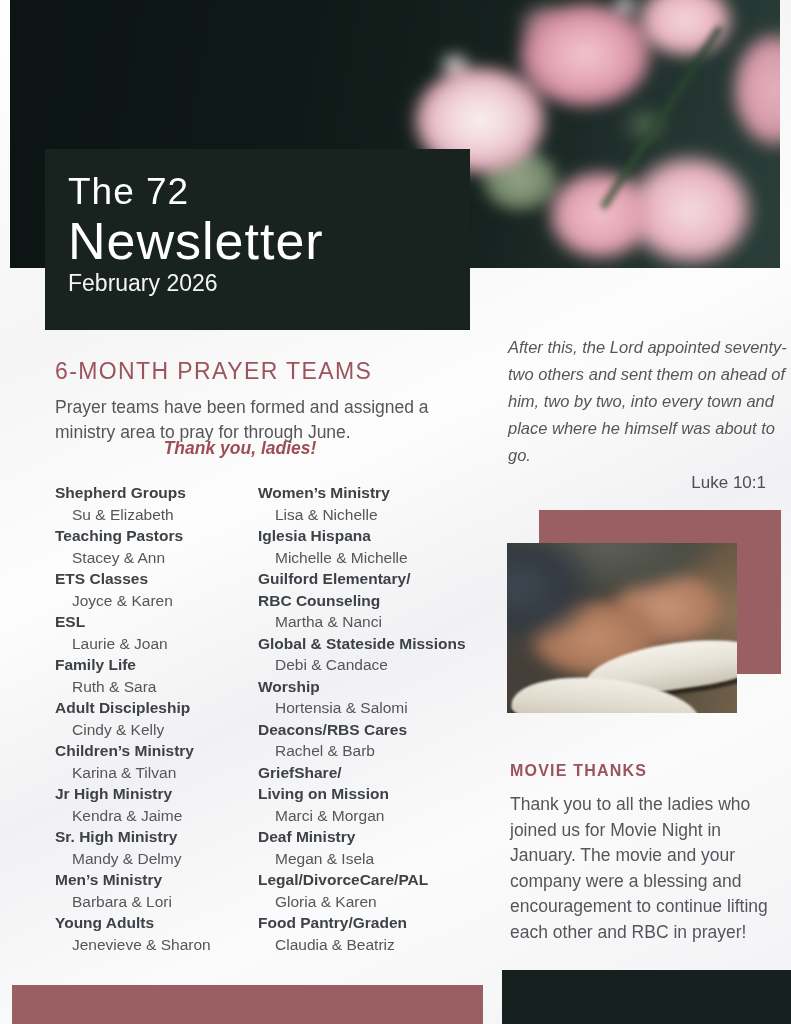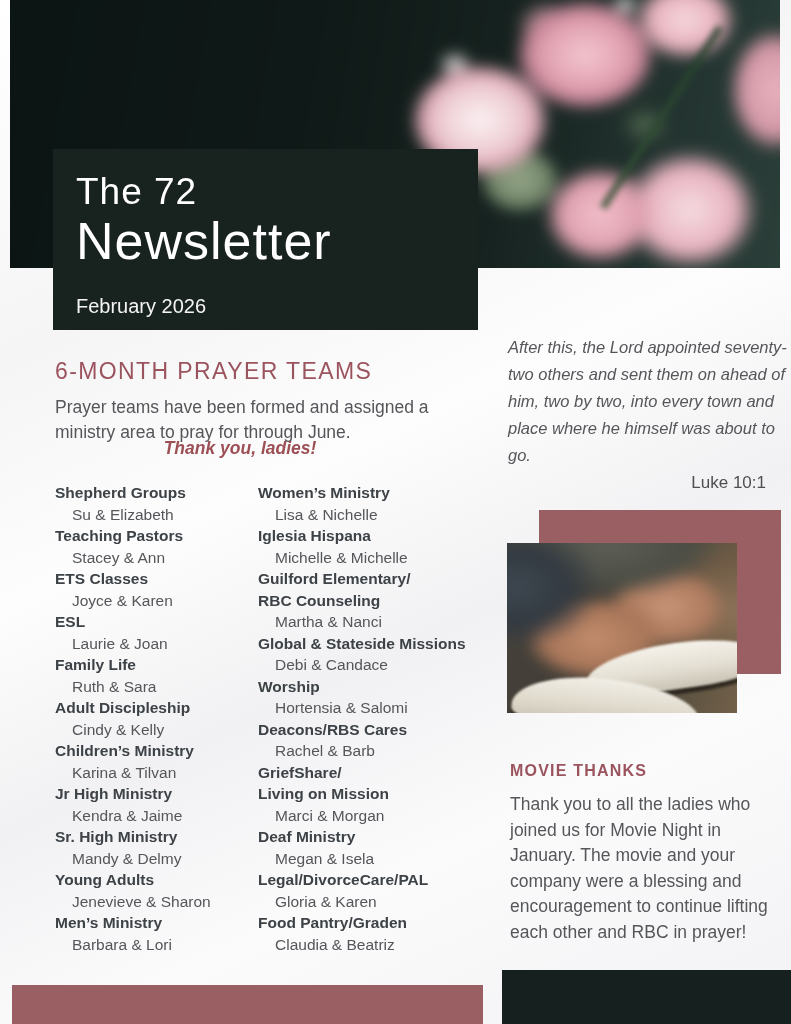--- a/index.html
+++ b/index.html
@@ -25,25 +25,25 @@
       radial-gradient(36px 30px at 660px 150px, #51684f 0%, transparent 72%),
       radial-gradient(26px 22px at 470px 90px,  #fbf6f6 0%, transparent 70%),
       radial-gradient(20px 18px at 640px 30px,  #fdfafa 0%, transparent 70%),
       radial-gradient(22px 18px at 690px 260px, #fdf6f7 0%, transparent 70%),
       linear-gradient(100deg, #0b1412 0%, #0f1917 38%, #16221f 62%, #233430 82%, #2c403a 100%);
   }
   .hero-stem { position:absolute; left:648px; top:10px; width:7px; height:215px;
     background:linear-gradient(#24402c, #355237); transform:rotate(33deg); filter:blur(3px); opacity:.85; }
 
   
-  .masthead { position:absolute; left:53px; top:149px; width:425px; height:181px;
+  .masthead { position:absolute; left:45px; top:149px; width:425px; height:181px;
     background:#18221f; color:#ffffff; box-sizing:border-box; padding:21px 0 0 23px; }
   .mast-line1 { font-size:37px; font-weight:400; letter-spacing:1px; line-height:44px; }
   .mast-line2 { font-size:52px; font-weight:400; letter-spacing:1px; line-height:58px; margin-top:-2px; }
-  .mast-date  { font-size:20px; font-weight:400; color:#f4f4f4; margin-top:25px; }
+  .mast-date  { font-size:23px; font-weight:400; color:#f4f4f4; }
 
   
   .pt-heading { position:absolute; left:55px; top:358px; font-size:23px; font-weight:400;
     letter-spacing:1.4px; color:#9b545e; }
   .pt-intro { position:absolute; left:55px; top:395px; width:410px; font-size:17.5px;
     line-height:25px; color:#55565a; }
   .pt-thanks { position:absolute; left:55px; top:438px; width:370px; text-align:center;
     font-size:17.5px; font-weight:700; font-style:italic; color:#9c4f55; }
 
   .teams { position:absolute; left:55px; top:482px; width:440px; display:flex; }
@@ -140,26 +140,26 @@
         </div>
       <div>
           <div class="tname">Jr High Ministry</div>
           <div class="tmem">Kendra &amp; Jaime</div>
         </div>
       <div>
           <div class="tname">Sr. High Ministry</div>
           <div class="tmem">Mandy &amp; Delmy</div>
         </div>
       <div>
+          <div class="tname">Men’s Ministry</div>
+          <div class="tmem">Barbara &amp; Lori</div>
+        </div>
+      <div>
           <div class="tname">Young Adults</div>
           <div class="tmem">Jenevieve &amp; Sharon</div>
-        </div>
-      <div>
-          <div class="tname">Men’s Ministry</div>
-          <div class="tmem">Barbara &amp; Lori</div>
         </div>
     </div>
     <div class="tcol2">
       <div>
           <div class="tname">Women’s Ministry</div>
           <div class="tmem">Lisa &amp; Nichelle</div>
         </div>
       <div>
           <div class="tname">Iglesia Hispana</div>
           <div class="tmem">Michelle &amp; Michelle</div>

